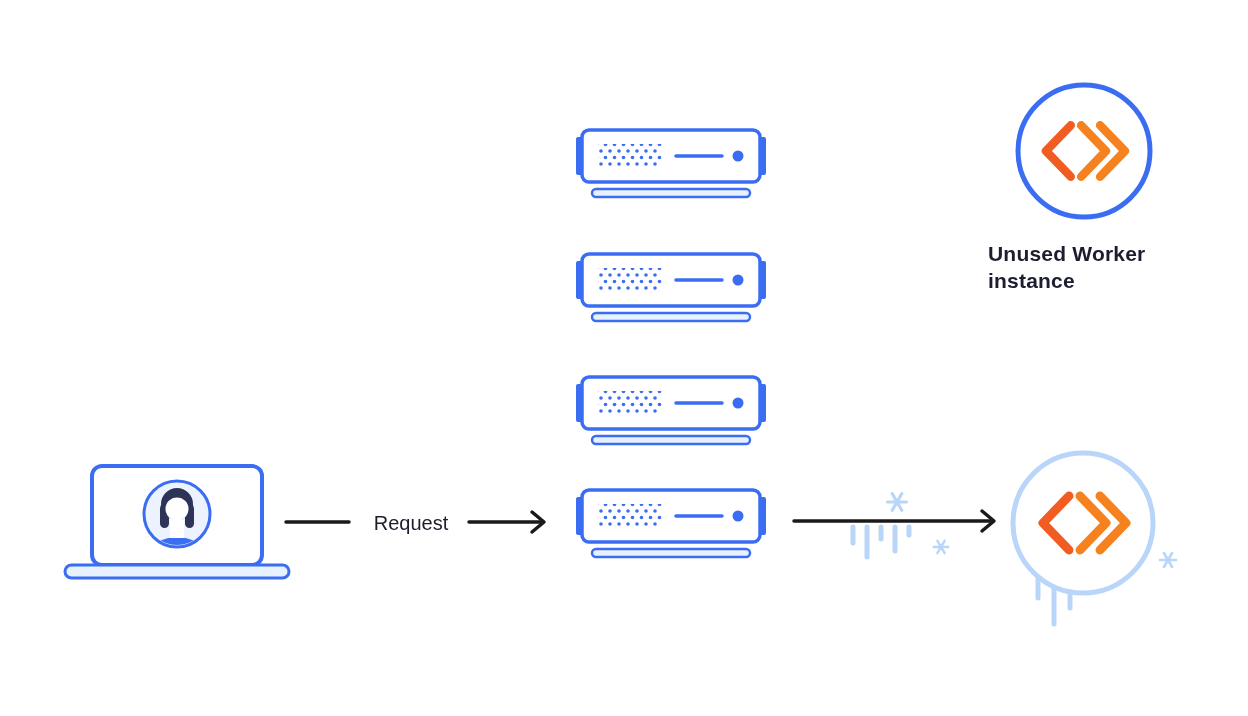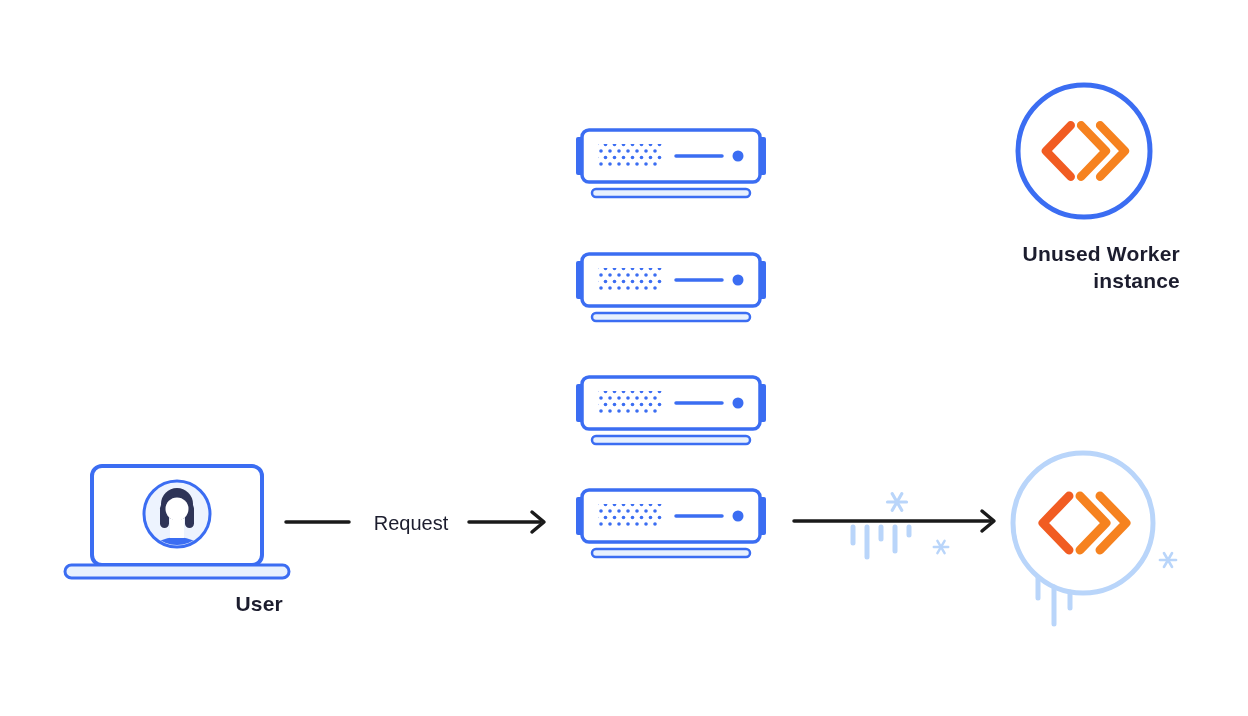--- a/index.html
+++ b/index.html
@@ -19,21 +19,21 @@
     width:1248px;
     height:716px;
     background:#ffffff;
     overflow:hidden;
   }
   .abs { position:absolute; }
   .node-label {
     font-weight:700;
     color:var(--ink);
     font-size:21px;
-    text-align:right;
+    text-align:left;
     letter-spacing:.2px;
     line-height:1.3;
   }
   .edge-label {
     font-weight:400;
     color:var(--ink);
     font-size:20px;
     text-align:center;
   }
 </style>
@@ -86,21 +86,20 @@
       <g clip-path="url(#avclip)">
         <path d="M 82 97 C 90 68 140 68 148 97 Z" style="fill:var(--blue)"></path>
         <rect x="108" y="56" width="14" height="20" style="fill:#ffffff"></rect>
         <circle cx="115" cy="42" r="16" style="fill:var(--hair)"></circle>
         <rect x="98" y="42" width="9" height="24" rx="4.5" style="fill:var(--hair)"></rect>
         <rect x="123" y="42" width="9" height="24" rx="4.5" style="fill:var(--hair)"></rect>
         <circle cx="115" cy="47" r="11.5" style="fill:#ffffff"></circle>
       </g>
     </g>
   </svg>
-  <div class="abs node-label" style="left:53px; top:590px; width:230px">User</div>
 
   <svg class="abs" style="left:283px; top:517px" width="70" height="10">
     <line x1="3" y1="5" x2="66" y2="5" style="stroke:var(--arrow)" stroke-width="3.5" stroke-linecap="round"></line>
   </svg>
   <div class="abs edge-label" style="left:352px; top:512px; width:118px">Request</div>
   <svg class="abs" style="left:466px; top:506px" width="88" height="32">
     <line x1="3" y1="16" x2="74" y2="16" style="stroke:var(--arrow)" stroke-width="3.5" stroke-linecap="round"></line>
     <path d="M 66 6 L 78 16 L 66 26" fill="none" style="stroke:var(--arrow)" stroke-width="3.5" stroke-linecap="round" stroke-linejoin="round"></path>
   </svg>
 

